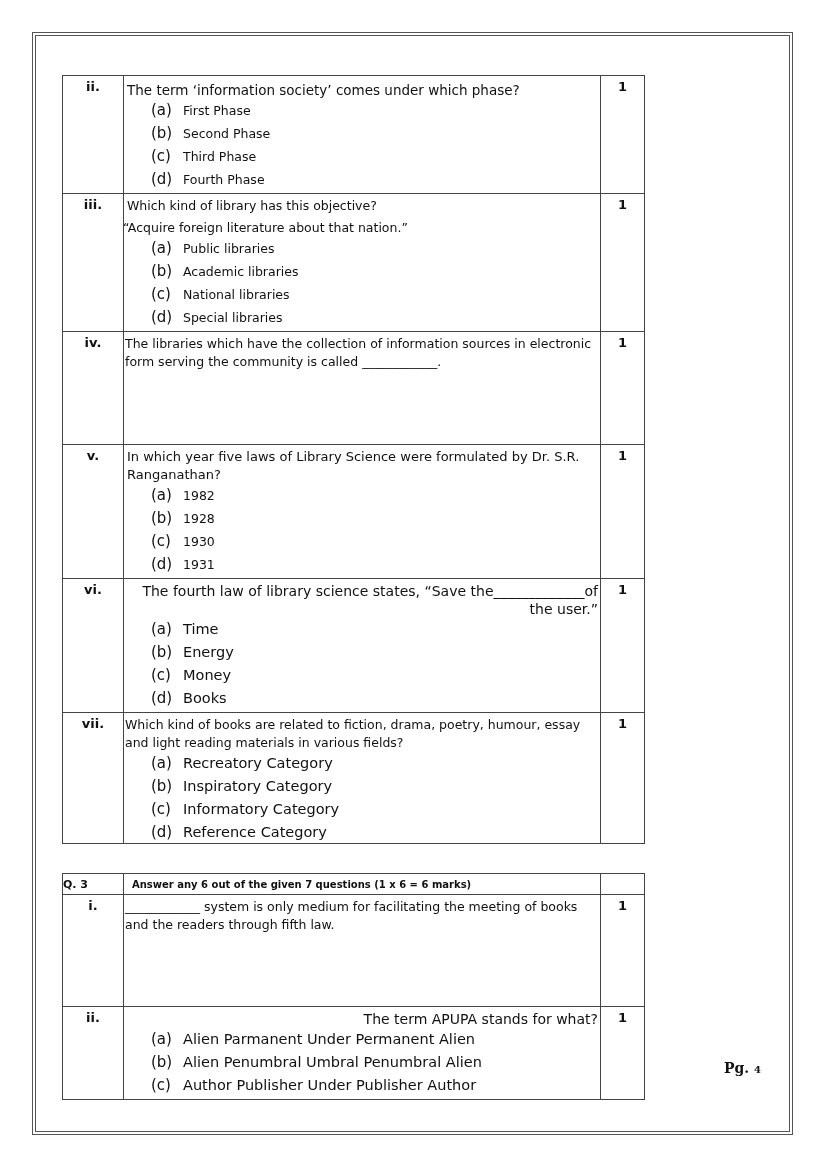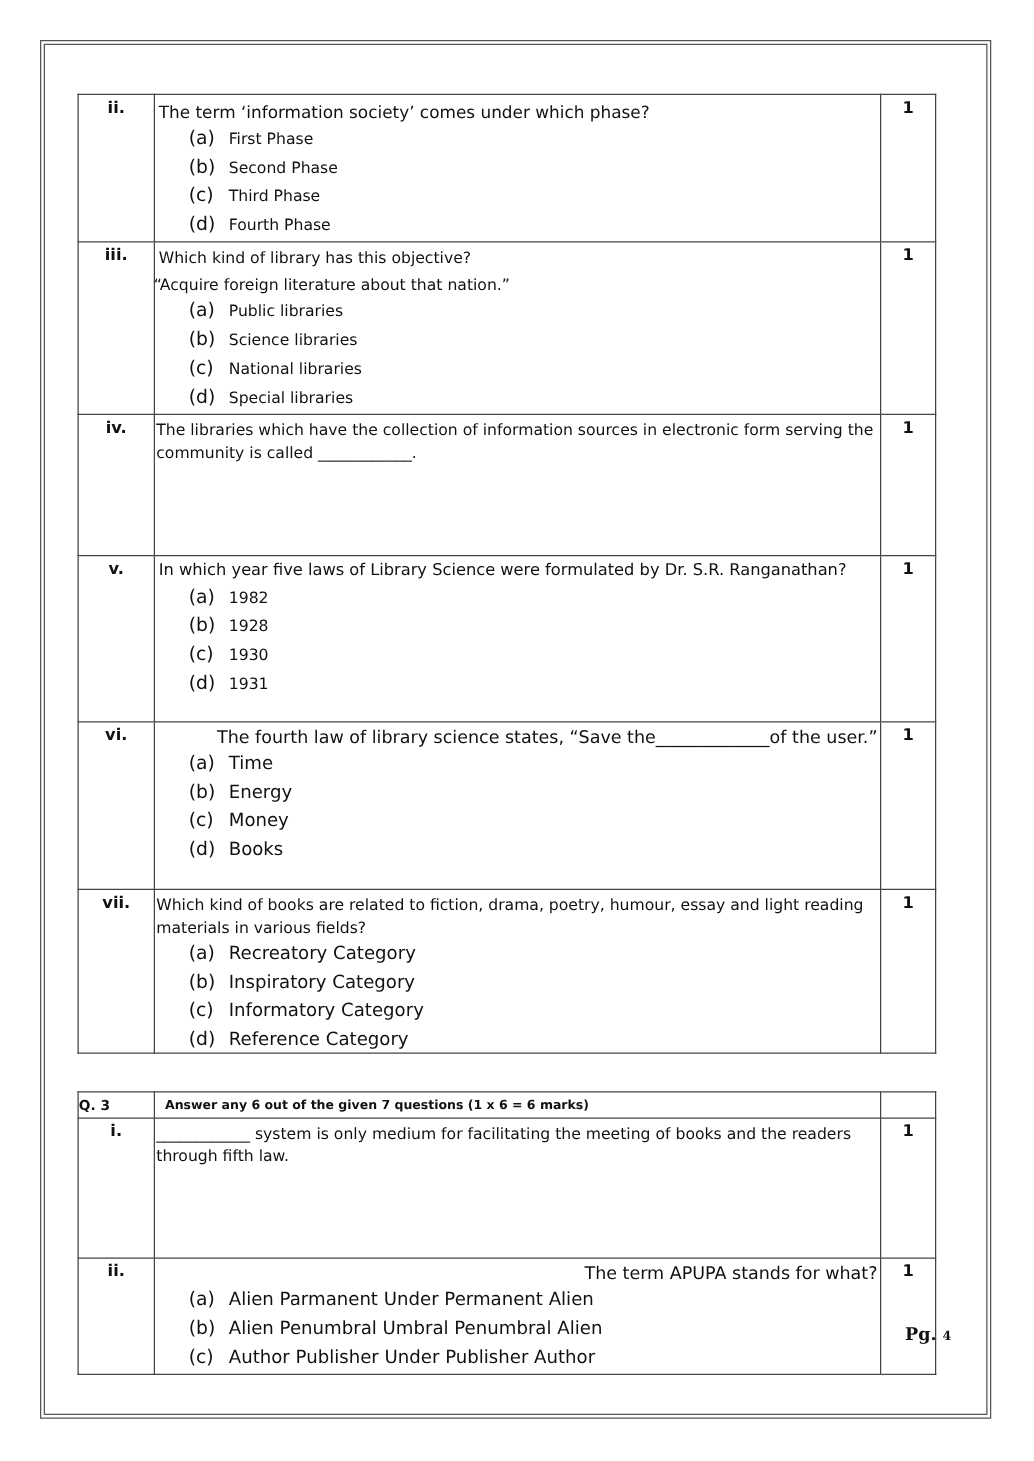--- a/index.html
+++ b/index.html
@@ -1,20 +1,20 @@
 <!DOCTYPE html>
 <html><head>
 <meta charset="utf-8">
 <style>
   html, body { margin: 0; padding: 0; background: #ffffff; }
   body { width: 827px; height: 1169px; position: relative; overflow: hidden; font-family: "DejaVu Sans", sans-serif; color: #111; }
   .frame-outer { position: absolute; left: 32px; top: 32px; width: 761px; height: 1103px; border: 1px solid #555; box-sizing: border-box; }
   .frame-inner { position: absolute; left: 35px; top: 35px; width: 755px; height: 1097px; border: 1px solid #555; box-sizing: border-box; }
 
-  table.qtab { position: absolute; left: 62px; border-collapse: collapse; table-layout: fixed; width: 687px; }
+  table.qtab { position: absolute; left: 62px; border-collapse: collapse; table-layout: fixed; width: 583px; }
   table.qtab td { border: 1px solid #444; vertical-align: top; padding: 0; }
   td.num { width: 60px; text-align: center; font-weight: bold; font-size: 13px; padding-top: 3px !important; }
   td.body { padding: 3px 2px 0 3px !important; }
   td.mark { width: 43px; text-align: center; font-weight: bold; font-size: 13px; padding-top: 3px !important; }
 
   .stem { font-size: 12.5px; line-height: 18px; }
   .stem.big { font-size: 14px; text-align: right; }
   .opts { margin-left: 24px; margin-top: 2px; }
   .opt { display: flex; align-items: baseline; height: 23px; font-size: 12.5px; }
   .opt .lbl { width: 32px; font-size: 15px; }
@@ -68,21 +68,21 @@
     <td class="body">
       <div class="stem">Which kind of library has this objective?</div>
       <div class="stem" style="margin-left:-4px;margin-top:4px">“Acquire foreign literature about that nation.”</div>
       <div class="opts">
         <div class="opt">
               <span class="lbl">(a)</span>
               <span>Public libraries</span>
             </div>
         <div class="opt">
               <span class="lbl">(b)</span>
-              <span>Science libraries</span>
+              <span>Academic libraries</span>
             </div>
         <div class="opt">
               <span class="lbl">(c)</span>
               <span>National libraries</span>
             </div>
         <div class="opt">
               <span class="lbl">(d)</span>
               <span>Special libraries</span>
             </div>
       </div>

